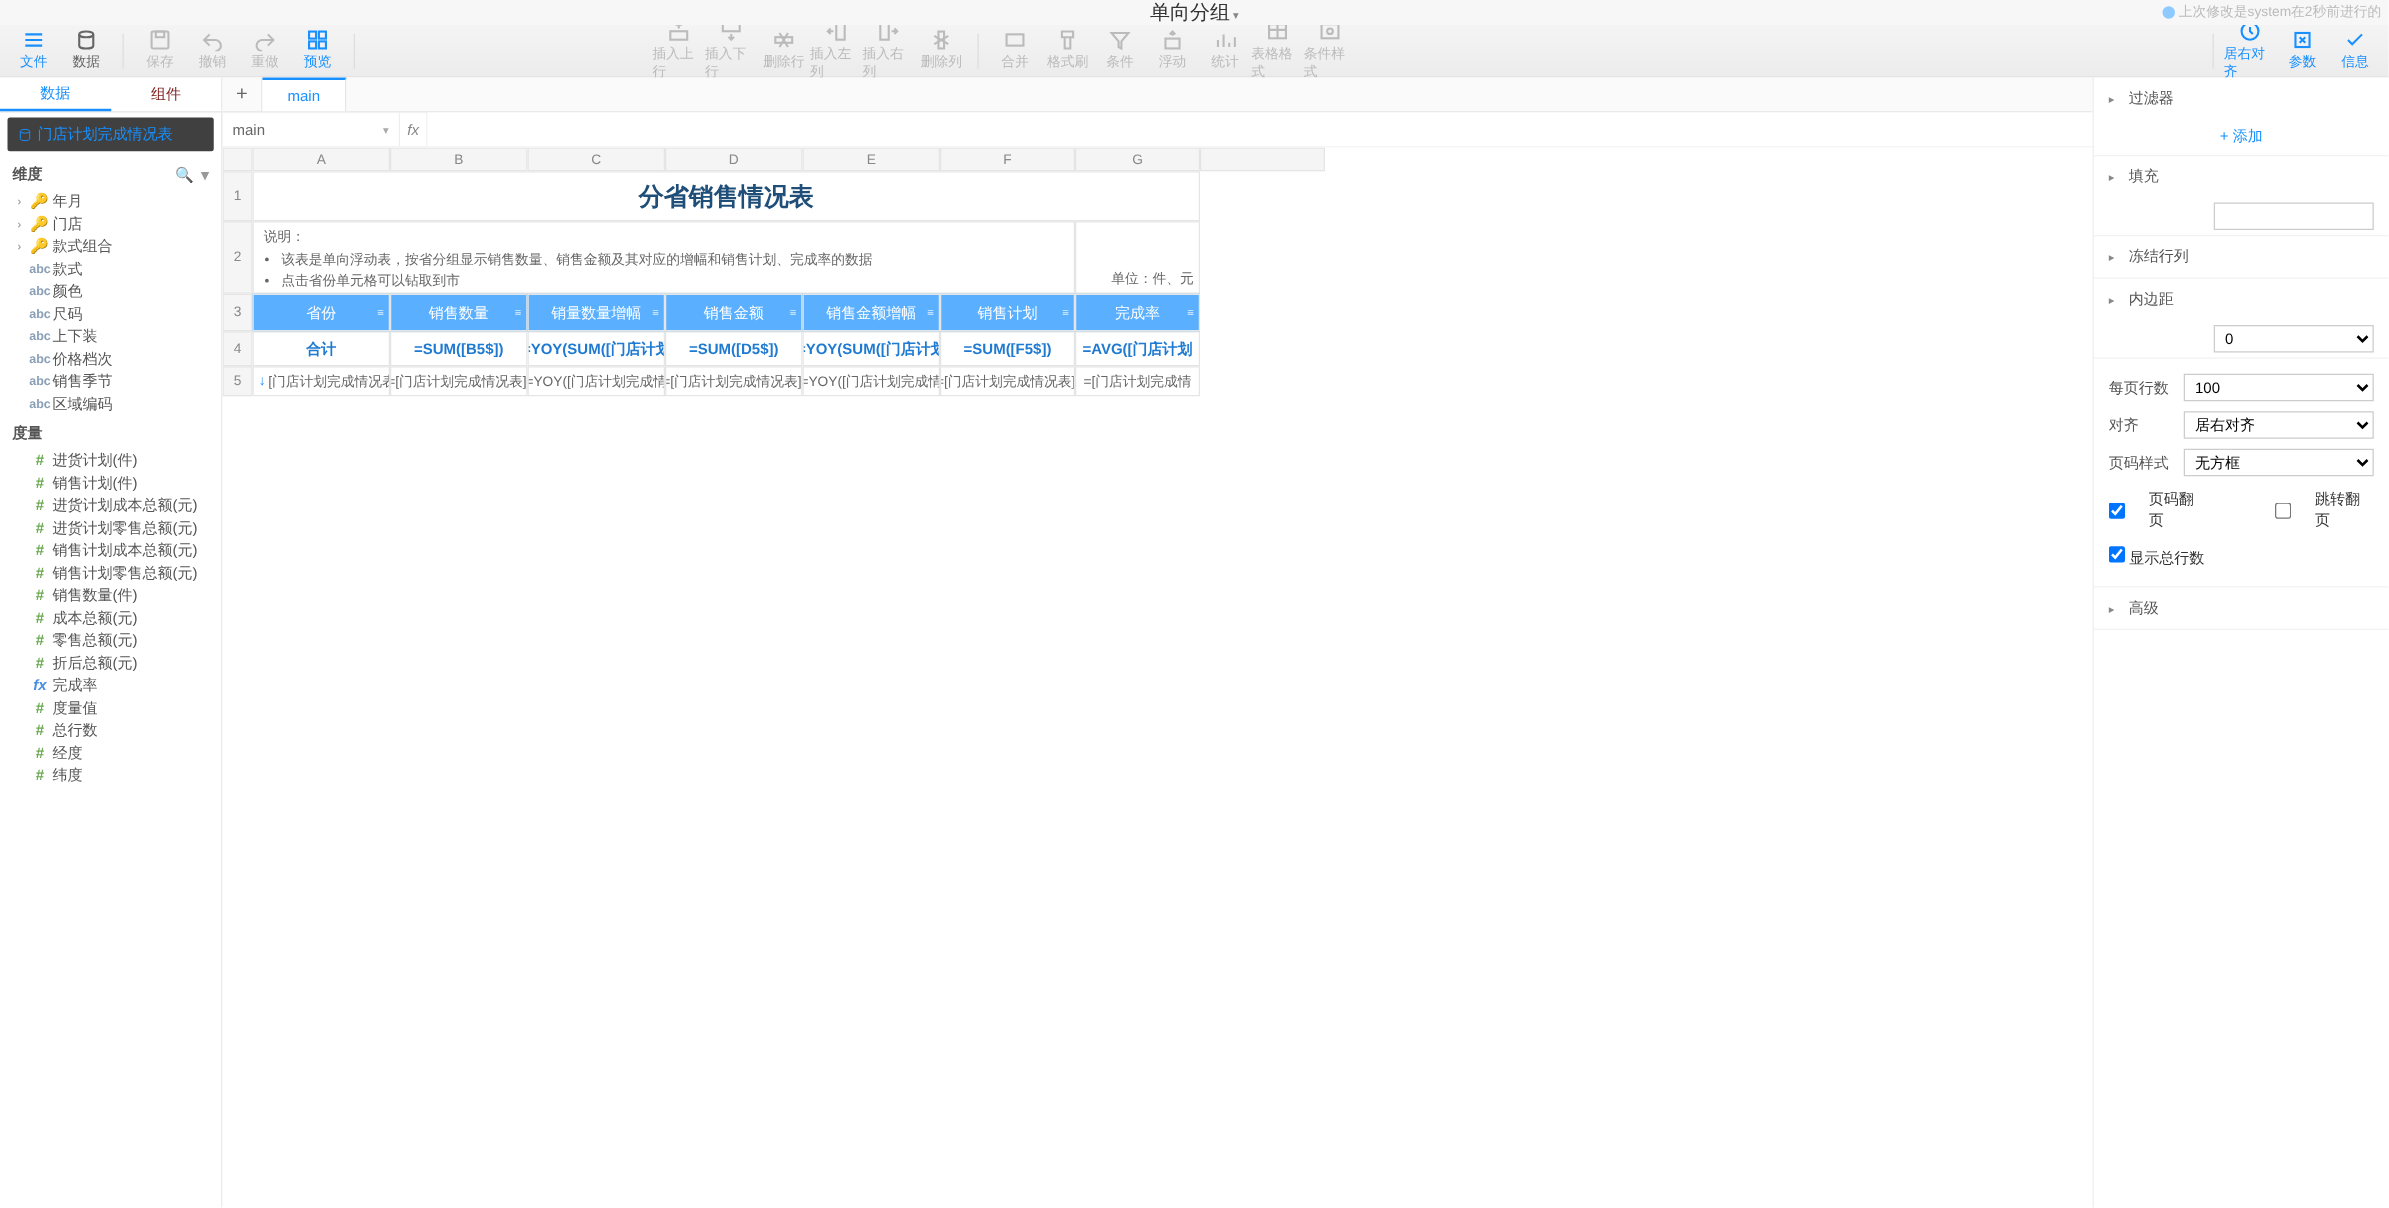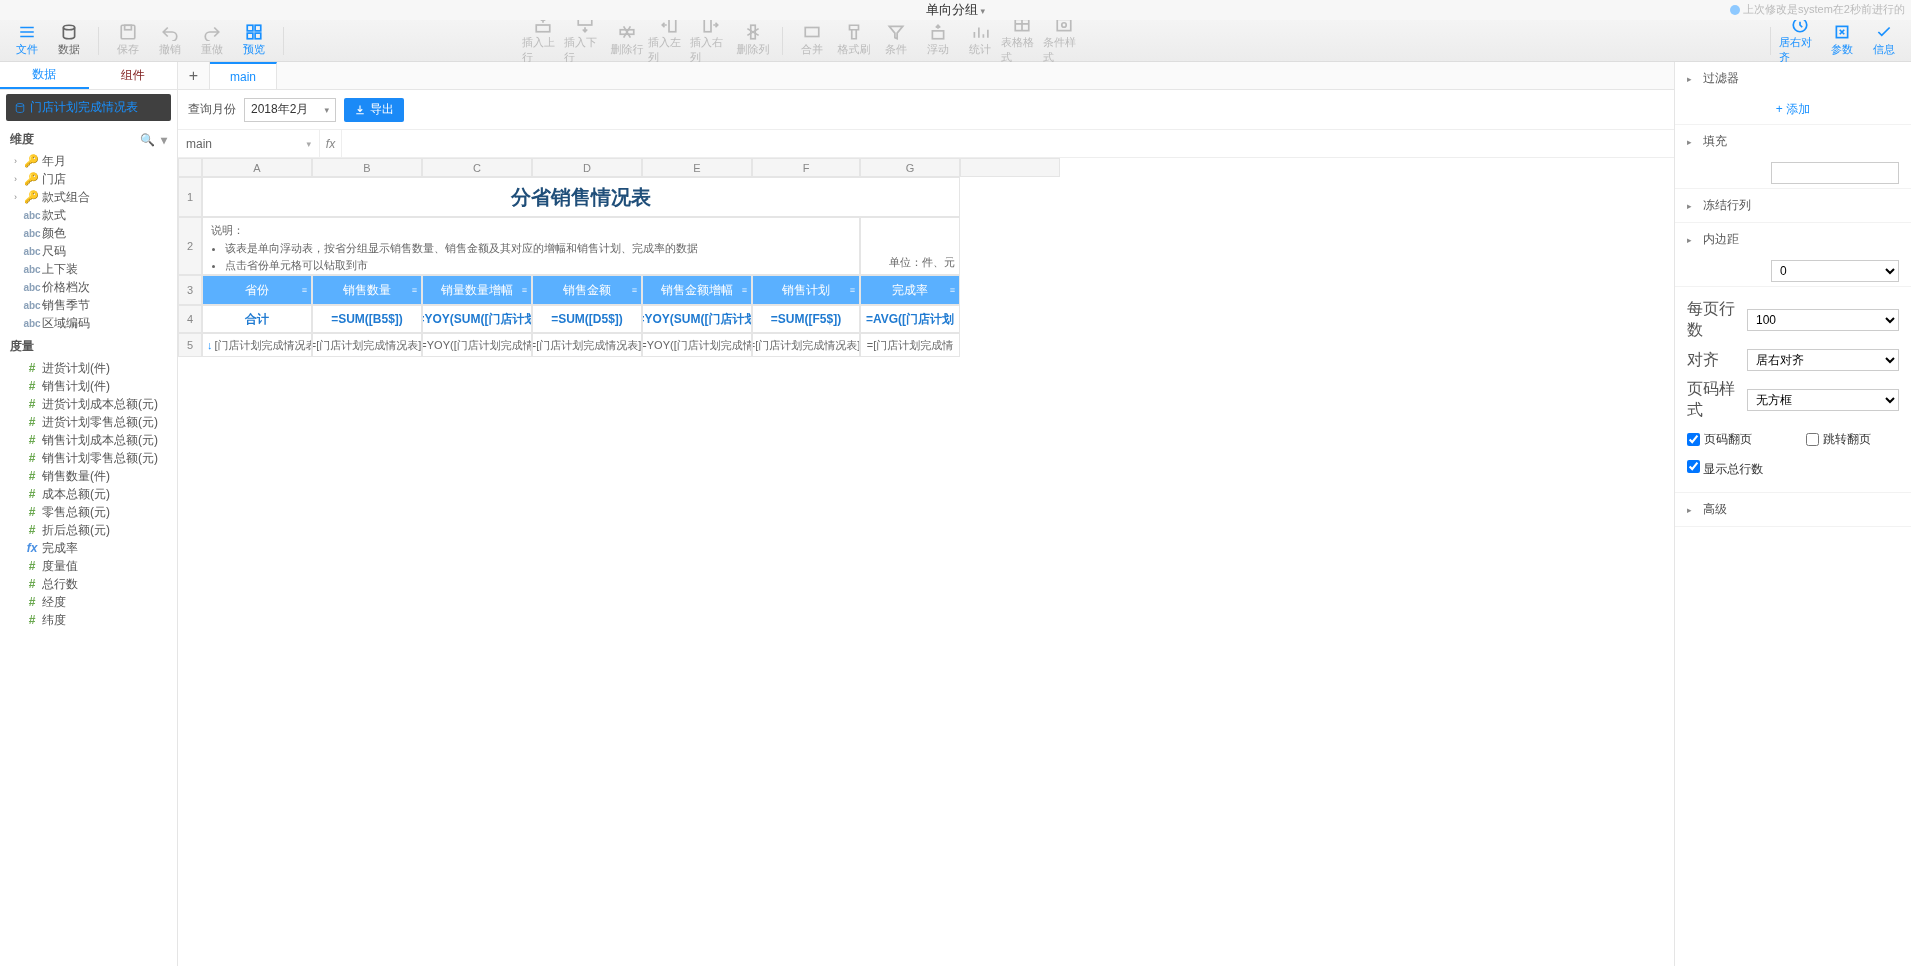--- a/index.html
+++ b/index.html
@@ -1,21 +1,21 @@
 <!DOCTYPE html>
 <html><head>
 <meta charset="utf-8">
 <style>
 * { box-sizing: border-box; margin: 0; padding: 0; }
 html, body { height: 100%; font-family: "Microsoft YaHei", Arial, sans-serif; font-size: 12px; color: #333; background: #fff; overflow: hidden; }
 .app { display: flex; flex-direction: column; height: 100vh; width: 100vw; }
 
 
 .title-bar { height: 20px; display: flex; align-items: center; justify-content: center; position: relative; background: #f7f7f7; }
-.title-bar .title { font-size: 13px; color: #333; }
+.title-bar .title { font-size: 16px; color: #333; }
 .title-bar .title.dd::after { content: " ▾"; color: #888; font-size: 9px; }
 .title-bar .status { position: absolute; right: 6px; top: 2px; font-size: 11px; color: #bbb; display: flex; align-items: center; gap: 3px; }
 .title-bar .status .dot { width: 10px; height: 10px; border-radius: 50%; background: #8ec9ff; display: inline-block; }
 
 
 .toolbar { height: 42px; background: linear-gradient(#f4f4f4,#ececec); border-bottom: 1px solid #ddd; display: flex; align-items: center; padding: 0 6px; }
 .tb-group { display: flex; align-items: center; }
 .tb-sep { width: 1px; height: 28px; background: #ddd; margin: 0 8px; }
 .tb-btn { display: flex; flex-direction: column; align-items: center; justify-content: center; width: 42px; height: 38px; color: #666; cursor: pointer; font-size: 11px; }
 .tb-btn.disabled { color: #bbb; }
@@ -84,25 +84,25 @@
 
 
 .right-panel { width: 236px; background: #fff; display: flex; flex-direction: column; padding: 0 0 10px 0; overflow: auto; }
 .rp-title { text-align: center; padding: 8px 0; font-size: 12px; font-weight: 600; border-bottom: 1px solid #eee; }
 .rp-sec { border-bottom: 1px solid #f2f2f2; }
 .rp-sec-head { display: flex; align-items: center; padding: 8px 12px; font-size: 12px; cursor: pointer; color: #555; }
 .rp-sec-head .caret { width: 12px; color: #888; font-size: 9px; margin-right: 4px; }
 .rp-add { color: #1890ff; text-align: center; padding: 6px 0; cursor: pointer; font-size: 12px; }
 .rp-add::before { content: "+ "; }
 .rp-row { display: flex; align-items: center; padding: 4px 12px; }
-.rp-label { width: 60px; font-size: 16px; color: #555; font-family: Liberation Mono, monospace; }
+.rp-label { width: 60px; font-size: 12px; color: #555; font-family: Liberation Mono, monospace; }
 .rp-input, .rp-select { flex: 1; height: 22px; border: 1px solid #ccc; font-size: 12px; padding: 0 4px; background: #fff; }
 .rp-input.small { width: 128px; flex: none; margin-left: auto; }
 .rp-check-row { display: flex; gap: 54px; padding: 6px 12px; font-size: 12px; }
-.rp-check-row label { display: flex; align-items: center; gap: 4px; }
+.rp-check-row label { display: flex; align-items: center; gap: 19px; }
 .rp-check-solo { padding: 6px 12px; font-size: 12px; display: flex; align-items: center; gap: 4px; }
 </style>
 </head>
 <body>
 
 <div class="app">
 
   <div class="title-bar">
     <div class="title dd">单向分组</div>
     <div class="status">
@@ -474,32 +474,20 @@
             <span class="tico hash">#</span>
             <span>纬度</span>
           </div>
         </div>
     </div>
 
     <div class="center">
       <div class="sheet-tabs">
         <div class="sheet-add">+</div>
         <div class="sheet-tab active">main</div>
-      </div>
-      <div class="query-bar">
-        <span class="ql">查询月份</span>
-        <div class="qsel">
-            <span>2018年2月</span>
-          </div>
-        <button class="export-btn">
-          <svg viewBox="0 0 16 16">
-              <path d="M8 2v8M5 7l3 3 3-3M3 13h10" stroke="#fff" fill="none" stroke-width="1.5"></path>
-            </svg>
-          <span>导出</span>
-        </button>
       </div>
       <div class="addr-bar">
         <div class="addr-sel">
             <span>main</span>
           </div>
         <div class="fx-box">fx</div>
         <input class="formula-input" style="">
       </div>
 
       <div class="grid-wrap">

